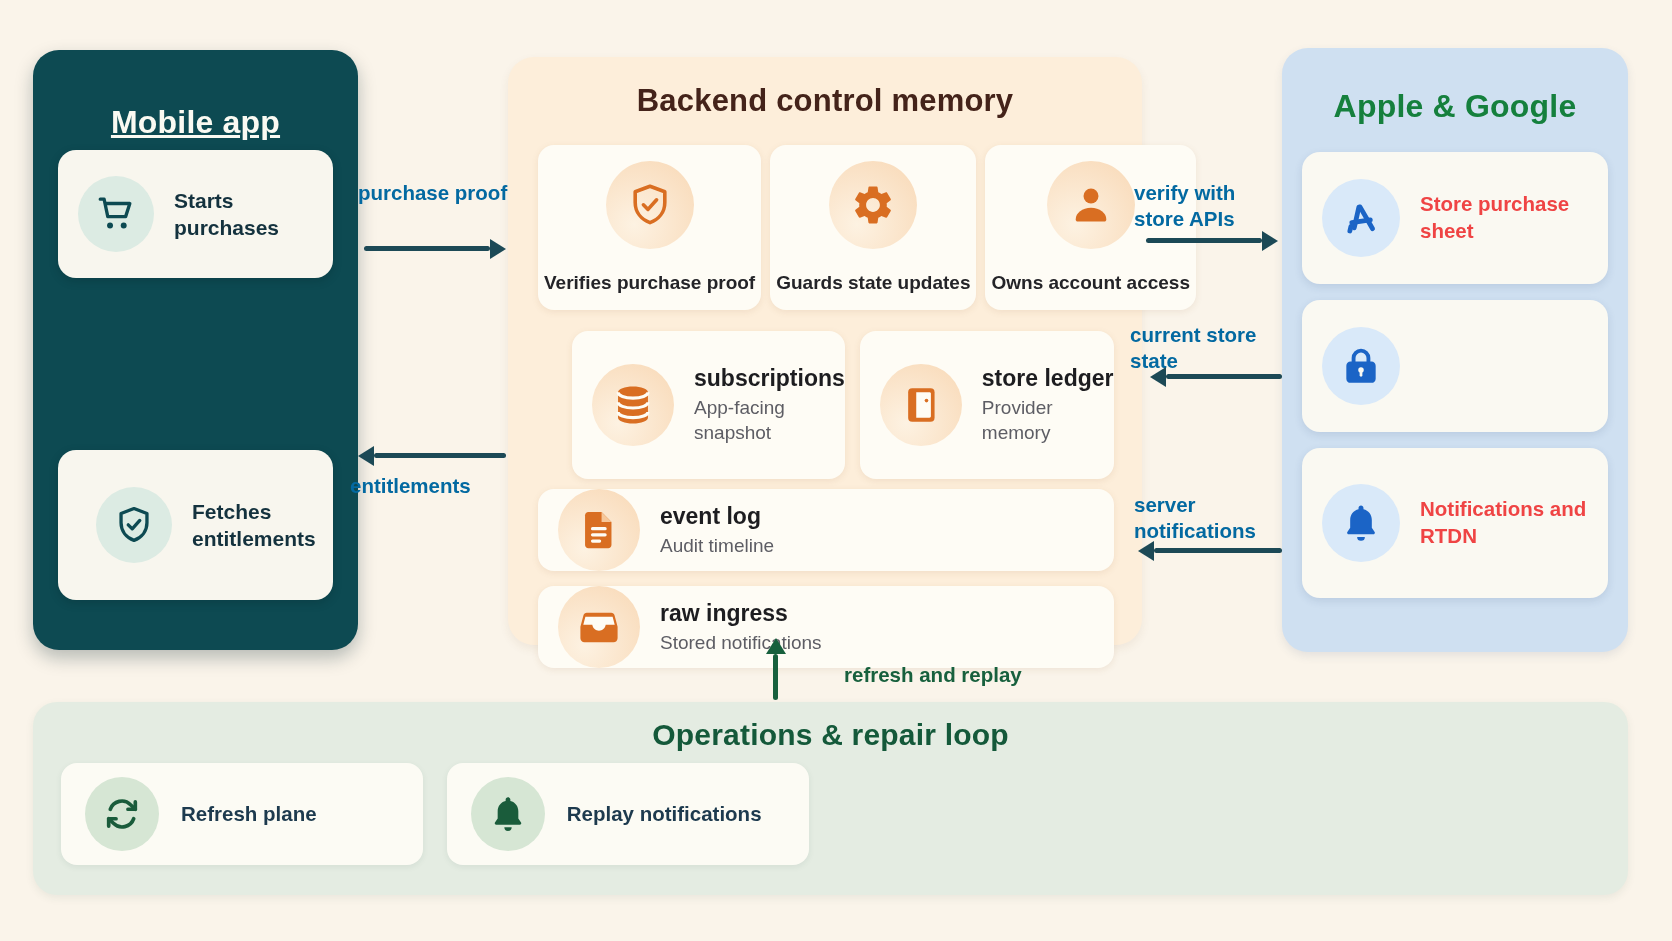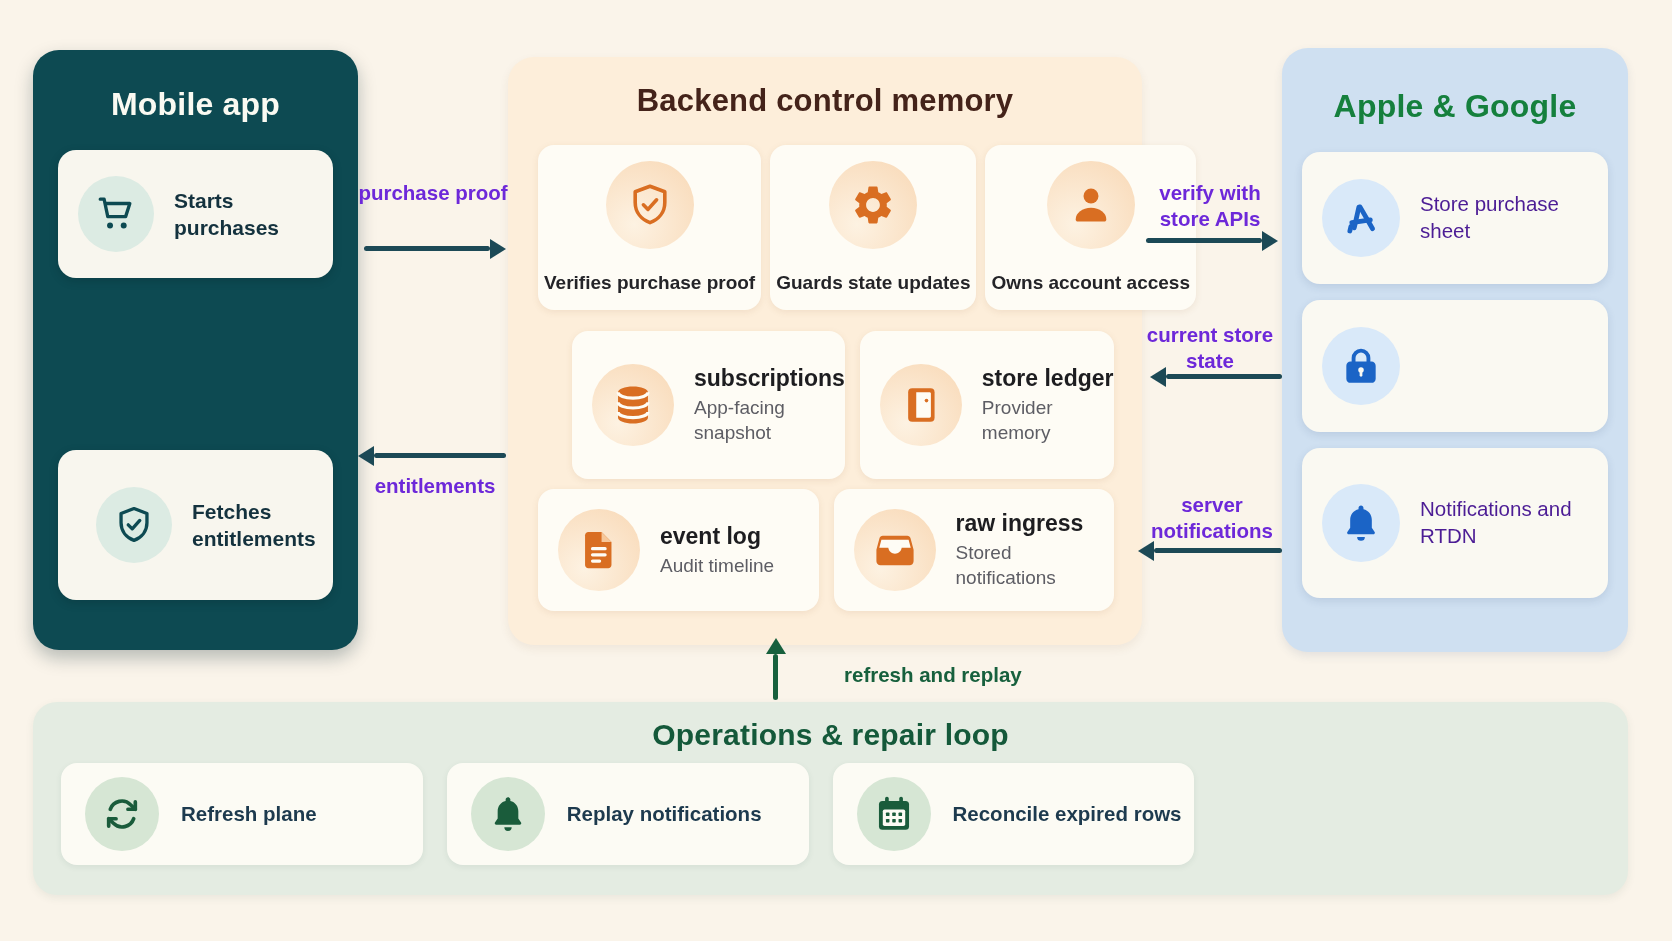--- a/index.html
+++ b/index.html
@@ -7,36 +7,36 @@
     position:relative;width:1672px;height:941px;overflow:hidden;
     background:#faf4ea;
     font-family:"Liberation Sans","DejaVu Sans",sans-serif;
   }
   .panel{position:absolute;border-radius:26px;}
   .panel-title{text-align:center;font-weight:700;letter-spacing:.2px;}
 
   
   .p-mobile{left:33px;top:50px;width:325px;height:600px;background:#0d4a52;
             box-shadow:0 8px 18px rgba(10,40,45,.28);}
-  .p-mobile .panel-title{margin-top:36px;font-size:32px;color:#fafaf2;}
+  .p-mobile .panel-title{margin-top:54px;font-size:32px;color:#fafaf2;text-decoration:underline;}
   .m-card{position:absolute;left:25px;right:25px;background:#f8f6ee;border-radius:18px;
           display:flex;align-items:center;gap:20px;padding-left:20px;box-sizing:border-box;
           box-shadow:0 3px 8px rgba(8,35,40,.25);}
   .m-card .circ{width:76px;height:76px;border-radius:50%;background:#dcebe3;flex:0 0 auto;
                 display:flex;align-items:center;justify-content:center;color:#0d4a52;}
   .m-label{font-size:21px;font-weight:600;color:#14323e;line-height:1.3;padding-right:12px;}
 
   
   .p-backend{left:508px;top:57px;width:634px;height:588px;background:#fdeeda;
              box-shadow:0 4px 10px rgba(120,80,40,.08);}
   .p-backend .panel-title{margin-top:26px;font-size:31px;color:#44231a;}
   .b-row{position:absolute;left:30px;right:28px;display:grid;}
   .b-row1{top:88px;height:165px;grid-template-columns:1fr 1fr 1fr;gap:9px;}
   .b-row2{top:274px;height:148px;grid-template-columns:1fr 1fr;gap:15px;padding-left:34px;}
-  .b-row3{top:432px;height:122px;grid-template-columns:1fr 1fr;gap:15px;}
+  .b-row3{top:432px;height:122px;grid-template-columns:1fr;gap:15px;}
   .b-card{background:#fefcf5;border-radius:16px;box-shadow:0 2px 7px rgba(140,90,40,.10);}
   .b-cap{display:flex;flex-direction:column;align-items:center;justify-content:space-between;
          padding:16px 6px 16px;box-sizing:border-box;}
   .b-cap .circ{width:88px;height:88px;border-radius:50%;
                background:radial-gradient(circle at 32% 72%, #fdf2e2 0%, #f9dcbc 85%);
                display:flex;align-items:center;justify-content:center;color:#d96e22;}
   .b-cap-label{font-size:19px;font-weight:600;color:#242428;white-space:nowrap;}
   .b-store{display:flex;align-items:center;gap:20px;padding-left:20px;box-sizing:border-box;}
   .b-store .circ{width:82px;height:82px;border-radius:50%;flex:0 0 auto;
                background:radial-gradient(circle at 32% 72%, #fdf2e2 0%, #f9dcbc 85%);
@@ -46,21 +46,21 @@
 
   
   .p-providers{left:1282px;top:48px;width:346px;height:604px;background:#cfe0f1;
                box-shadow:0 4px 10px rgba(40,70,120,.10);}
   .p-providers .panel-title{margin-top:40px;font-size:32px;color:#15803d;}
   .g-card{position:absolute;left:20px;right:20px;background:#faf9f2;border-radius:18px;
           display:flex;align-items:center;gap:20px;padding-left:20px;box-sizing:border-box;
           box-shadow:0 3px 8px rgba(30,60,110,.12);}
   .g-card .circ{width:78px;height:78px;border-radius:50%;background:#d9e9f9;flex:0 0 auto;
                 display:flex;align-items:center;justify-content:center;color:#1b64c6;}
-  .g-label{font-size:20.5px;font-weight:400;color:#4c1d95;line-height:1.3;padding-right:20px;}
+  .g-label{font-size:20.5px;font-weight:700;color:#ef4444;line-height:1.3;padding-right:20px;}
 
   
   .p-ops{left:33px;top:702px;width:1595px;height:193px;background:#e4ece2;border-radius:24px;
          box-shadow:0 3px 8px rgba(40,80,60,.08);}
   .p-ops .panel-title{margin-top:16px;font-size:30px;color:#14593a;}
   .o-row{position:absolute;left:28px;right:48px;top:61px;height:102px;
          display:grid;grid-template-columns:1fr 1fr 1fr 1fr;gap:24px;}
   .o-card{background:#fcfbf4;border-radius:16px;display:flex;align-items:center;gap:22px;
           padding-left:24px;box-sizing:border-box;box-shadow:0 2px 6px rgba(40,80,60,.08);}
   .o-card .circ{width:74px;height:74px;border-radius:50%;background:#d6e6d4;flex:0 0 auto;
@@ -71,22 +71,22 @@
 
   
   .arrow{position:absolute;height:5px;background:#1c4956;border-radius:3px;}
   .arrow.head-right::after{content:"";position:absolute;left:100%;top:50%;transform:translateY(-50%);
       border-top:10px solid transparent;border-bottom:10px solid transparent;border-left:16px solid #1c4956;}
   .arrow.head-left::before{content:"";position:absolute;right:100%;top:50%;transform:translateY(-50%);
       border-top:10px solid transparent;border-bottom:10px solid transparent;border-right:16px solid #1c4956;}
   .arrow-v{position:absolute;width:5px;background:#17603d;border-radius:3px;}
   .arrow-v.head-up::before{content:"";position:absolute;bottom:100%;left:50%;transform:translateX(-50%);
       border-left:10px solid transparent;border-right:10px solid transparent;border-bottom:16px solid #17603d;}
-  .flow-label{position:absolute;font-size:20.5px;font-weight:600;color:#6d28d9;
-              text-align:center;line-height:1.28;}
+  .flow-label{position:absolute;font-size:20.5px;font-weight:600;color:#0369a1;
+              line-height:1.28;}
   .flow-label.green{color:#17603d;text-align:left;}
 </style>
 </head>
 <body>
 
 <div id="stage">
 
   <div class="panel p-mobile">
     <div class="panel-title">Mobile app</div>
 
@@ -267,39 +267,20 @@
       <div class="o-card">
         <span class="circ">
           <svg class="glyph" width="42" height="42" viewBox="0 0 24 24">
             <path d="M12 2.4c-.75 0-1.35.6-1.35 1.35v.75C7.9 5.1 6.1 7.5 6.1 10.4v4.2l-1.55 2.3c-.35.55.03 1.3.7 1.3h13.5c.67 0 1.05-.75.7-1.3L17.9 14.6v-4.2c0-2.9-1.8-5.3-4.55-5.9v-.75c0-.75-.6-1.35-1.35-1.35z" fill="currentColor"></path>
             <path d="M9.9 19.6a2.1 2.1 0 0 0 4.2 0z" fill="currentColor"></path>
           </svg>
         </span>
         <span class="o-label">Replay notifications</span>
       </div>
 
-      <div class="o-card">
-        <span class="circ">
-          <svg class="glyph" width="42" height="42" viewBox="0 0 24 24">
-            <rect x="3.4" y="4.6" width="17.2" height="16.4" rx="2" fill="currentColor"></rect>
-            <rect x="6.9" y="2.2" width="2.1" height="4.4" rx="1" fill="currentColor"></rect>
-            <rect x="15" y="2.2" width="2.1" height="4.4" rx="1" fill="currentColor"></rect>
-            <rect x="5.6" y="9.4" width="12.8" height="9.4" rx="1" fill="#fcfbf4"></rect>
-            <g fill="currentColor">
-              <rect x="7.4" y="11.2" width="2" height="2" rx="0.4"></rect>
-              <rect x="11" y="11.2" width="2" height="2" rx="0.4"></rect>
-              <rect x="14.6" y="11.2" width="2" height="2" rx="0.4"></rect>
-              <rect x="7.4" y="14.8" width="2" height="2" rx="0.4"></rect>
-              <rect x="11" y="14.8" width="2" height="2" rx="0.4"></rect>
-              <rect x="14.6" y="14.8" width="2" height="2" rx="0.4"></rect>
-            </g>
-          </svg>
-        </span>
-        <span class="o-label">Reconcile expired rows</span>
-      </div>
 
 
     </div>
   </div>
 
   <div class="flow-label" style="left:358px;top:180px;width:150px;">purchase proof</div>
   <div class="arrow head-right" style="left:364px;top:246px;width:126px;"></div>
 
   <div class="arrow head-left" style="left:374px;top:453px;width:132px;"></div>
   <div class="flow-label" style="left:350px;top:473px;width:170px;">entitlements</div>

